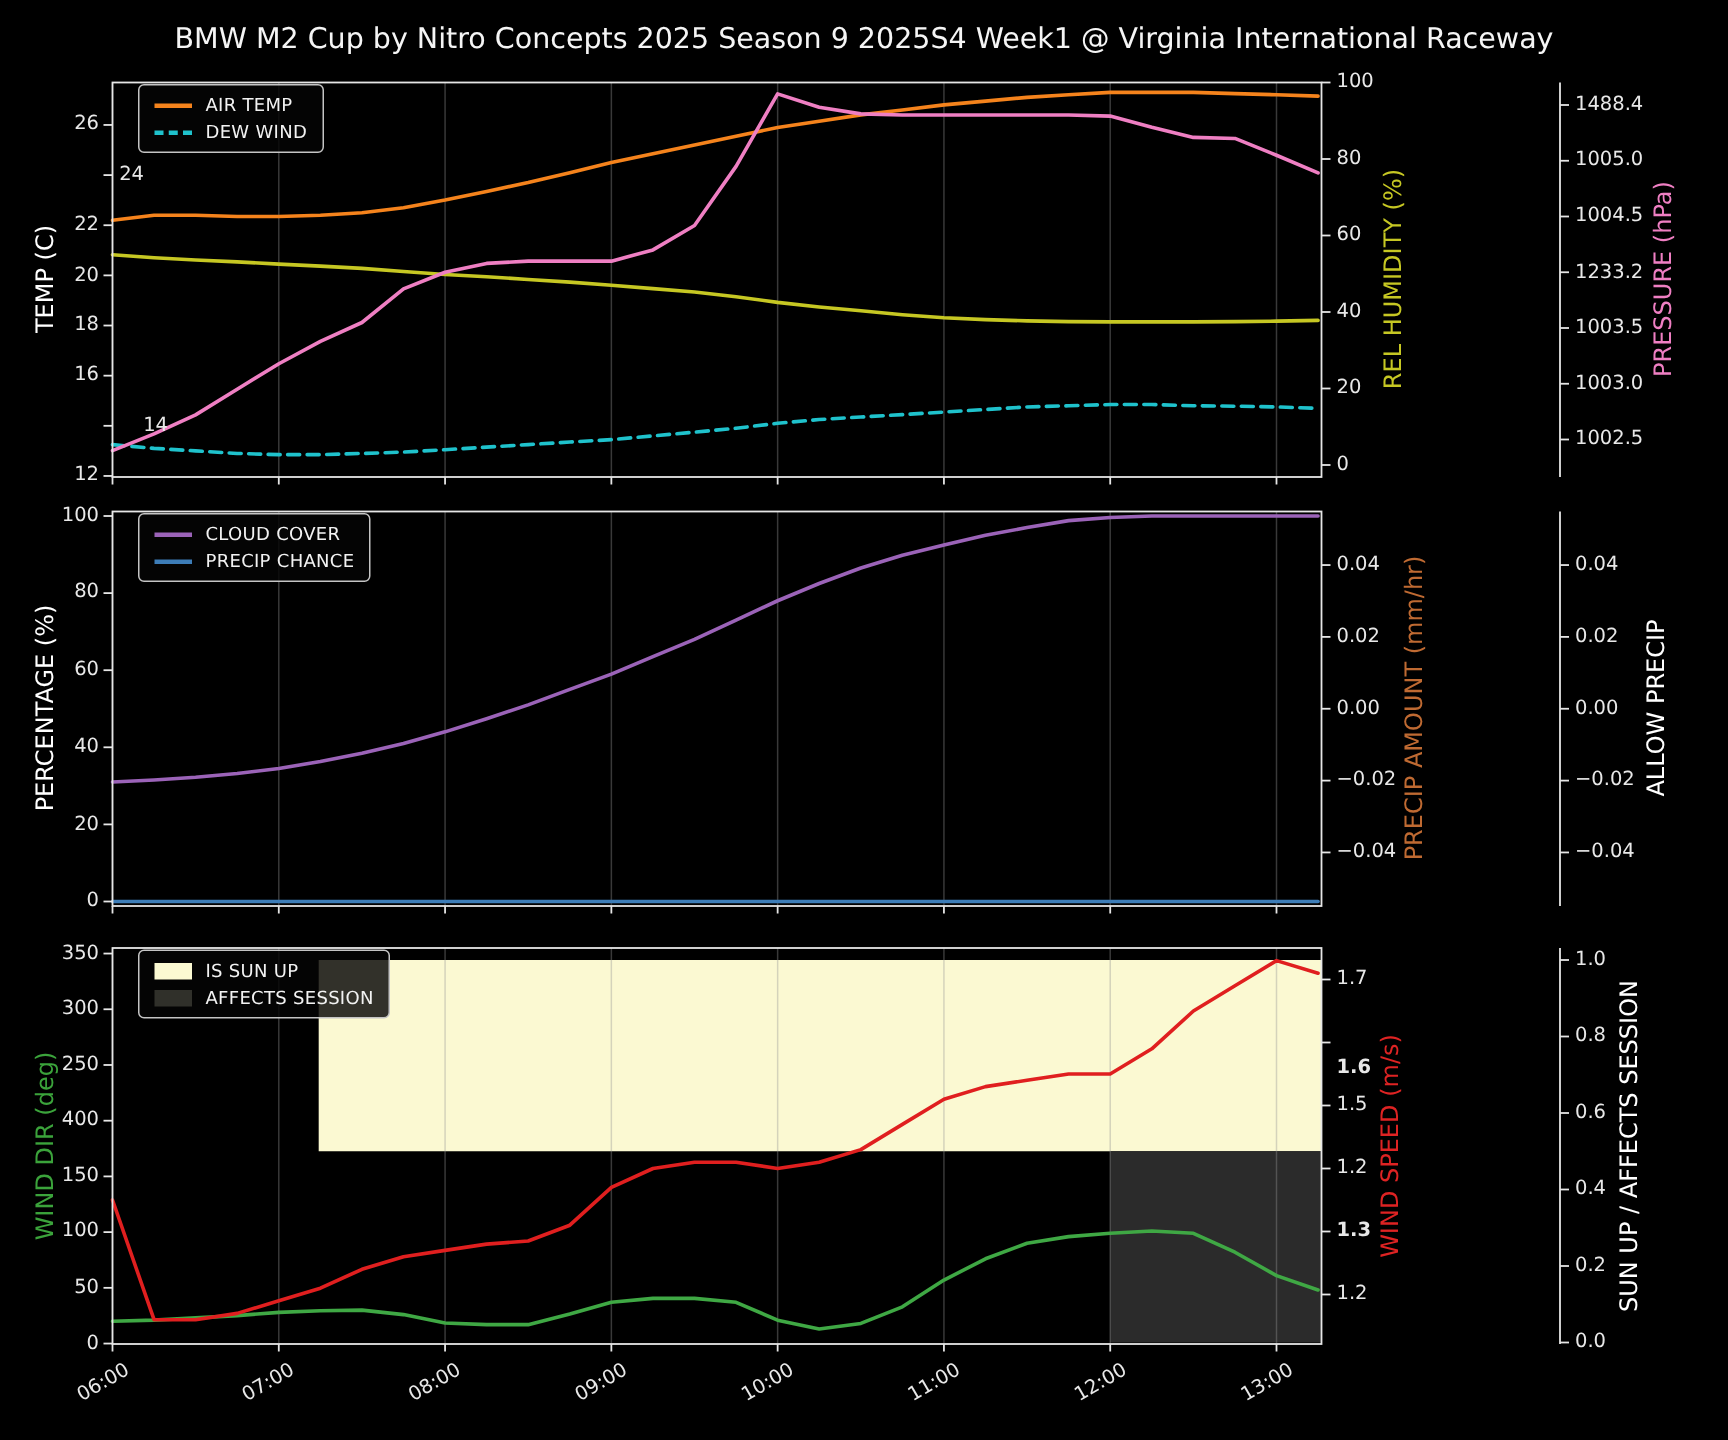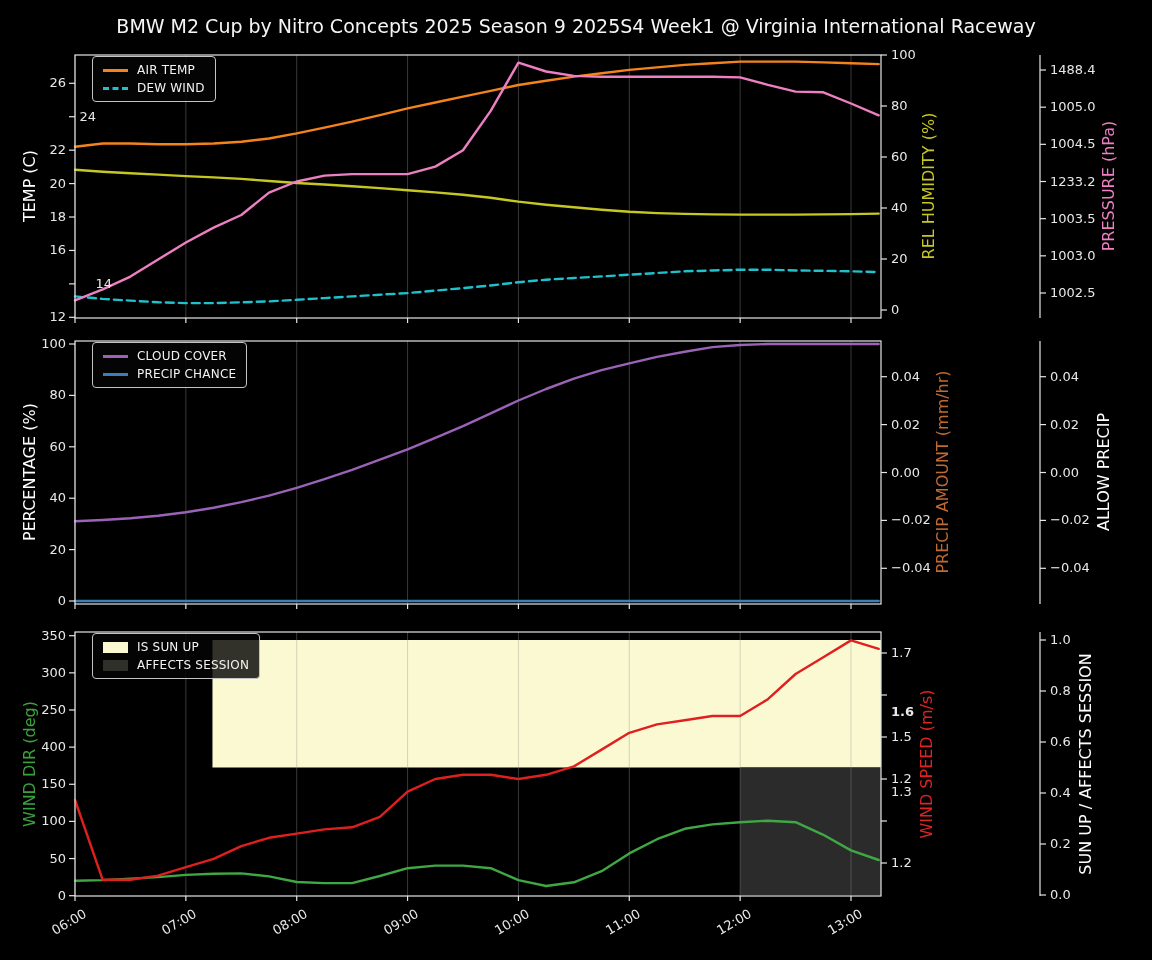--- a/index.html
+++ b/index.html
@@ -238,21 +238,21 @@
       <div class="ticklabel right-edge" style="right: 1086px; top: 701.986px;">250</div>
       <div class="ticklabel right-edge" style="right: 1086px; top: 739.129px;">400</div>
       <div class="ticklabel right-edge" style="right: 1086px; top: 776.271px;">150</div>
       <div class="ticklabel right-edge" style="right: 1086px; top: 813.414px;">100</div>
       <div class="ticklabel right-edge" style="right: 1086px; top: 850.557px;">50</div>
       <div class="ticklabel right-edge" style="right: 1086px; top: 887.7px;">0</div>
       <div class="ticklabel" style="left: 891px; top: 645px;">1.7</div>
       <div class="ticklabel" style="left: 891px; top: 704px; font-weight: bold;">1.6</div>
       <div class="ticklabel" style="left: 891px; top: 729px;">1.5</div>
       <div class="ticklabel" style="left: 891px; top: 771px;">1.2</div>
-      <div class="ticklabel" style="left: 891px; top: 784px;">1.3</div>
+      <div class="ticklabel" style="left: 891px; top: 813px; font-weight: bold;">1.3</div>
       <div class="ticklabel" style="left: 891px; top: 855px;">1.2</div>
       <div class="ticklabel" style="left: 1050px; top: 632px;">1.0</div>
       <div class="ticklabel" style="left: 1050px; top: 683px;">0.8</div>
       <div class="ticklabel" style="left: 1050px; top: 734px;">0.6</div>
       <div class="ticklabel" style="left: 1050px; top: 785px;">0.4</div>
       <div class="ticklabel" style="left: 1050px; top: 836px;">0.2</div>
       <div class="ticklabel" style="left: 1050px; top: 887px;">0.0</div>
       <div class="xlabel" style="right: 1071px; top: 906px;">06:00</div>
       <div class="xlabel" style="right: 960.143px; top: 906px;">07:00</div>
       <div class="xlabel" style="right: 849.286px; top: 906px;">08:00</div>

